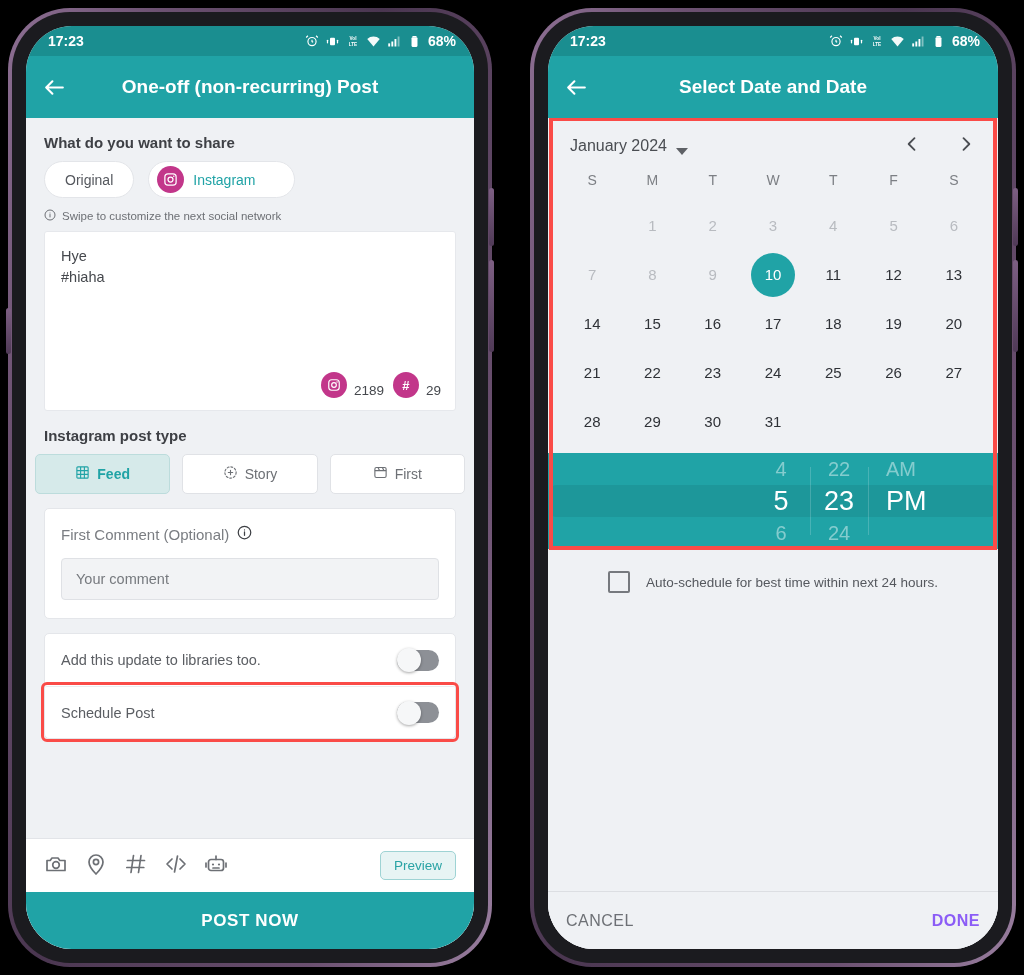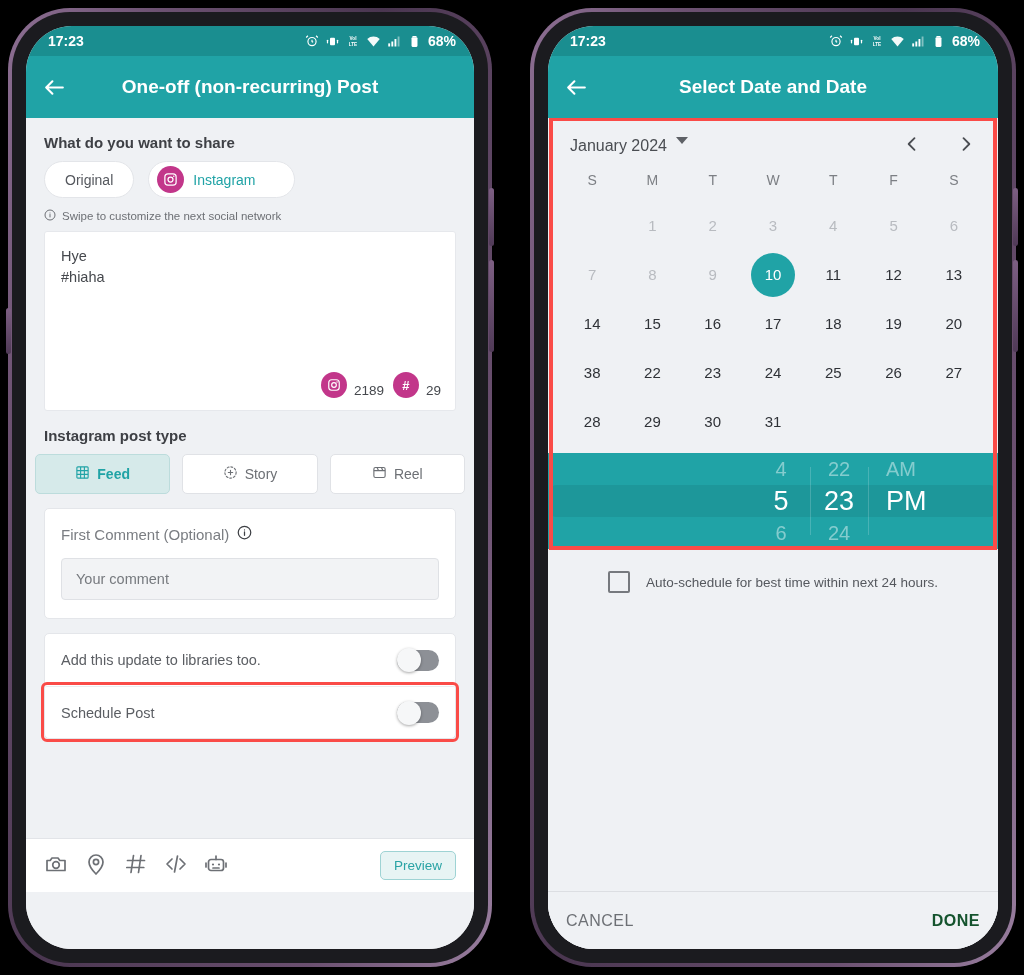--- a/index.html
+++ b/index.html
@@ -157,21 +157,21 @@
     position: absolute; left: 0; right: 0; bottom: 0; height: 57px; background: #20A3A6;
     display: flex; align-items: center; justify-content: center;
     color: #fff; font-size: 17px; font-weight: bold; letter-spacing: .6px; cursor: pointer;
   }
 
   
   .cal-wrap { position: relative; }
   .cal-hl { position: absolute; inset: -1px 1px -1px 1px; border: 4px solid #FA4B47; pointer-events: none; z-index: 5; }
   .cal { background: #eff1f4; padding: 12px 14px 6px; }
   .cal-head { display: flex; align-items: center; justify-content: space-between; padding: 4px 8px 14px; }
-  .cal-month { display: flex; align-items: flex-start; gap: 9px; font-size: 16px; color: #4a4d52; cursor: pointer; }
+  .cal-month { display: flex; align-items: flex-end; gap: 9px; font-size: 16px; color: #4a4d52; cursor: pointer; }
   .caret { width: 0; height: 0; border-left: 6px solid transparent; border-right: 6px solid transparent; border-top: 7px solid #5e6166; }
   .cal-navs { display: flex; align-items: center; gap: 34px; }
   .cal-navs svg { width: 20px; height: 20px; cursor: pointer; }
   .dow, .week { display: grid; grid-template-columns: repeat(7,1fr); }
   .dow div { text-align: center; font-size: 14px; color: #7c7f84; padding-bottom: 14px; }
   .week { margin-bottom: 2px; }
   .day { height: 47px; display: flex; align-items: center; justify-content: center; font-size: 15px; color: #2f3237; cursor: pointer; }
   .day.dim { color: #b8bbc0; }
   .day.empty { color: transparent; cursor: default; }
   .day.sel { }
@@ -193,21 +193,21 @@
   .auto-row { display: flex; align-items: center; gap: 16px; padding: 22px 0 0 60px; background: #eff1f4; }
   .cbox { width: 22px; height: 22px; border: 2px solid #76797e; border-radius: 2px; background: transparent; cursor: pointer; flex: none; }
   .auto-label { font-size: 13.5px; color: #55585e; }
 
   .dialog-footer {
     position: absolute; left: 0; right: 0; bottom: 0; height: 58px; background: #eff1f4;
     border-top: 1px solid #dcdee2; display: flex; align-items: center; justify-content: space-between;
     padding: 0 18px;
   }
   .cancel-btn { font-size: 16px; color: #6d7075; letter-spacing: .5px; cursor: pointer; }
-  .done-btn { font-size: 16px; color: #14532d; font-weight: bold; letter-spacing: .5px; cursor: pointer; }
+  .done-btn { font-size: 16px; color: #8b5cf6; font-weight: bold; letter-spacing: .5px; cursor: pointer; }
 </style>
 </head>
 <body>
 
 <div class="stage">
 
   <div class="phone left">
     <div class="bezel-outer">
       <div class="bezel-inner">
         <div class="screen">
@@ -330,21 +330,21 @@
                       <circle cx="12" cy="12" r="9" stroke-dasharray="3 3"></circle>
                       <path d="M12 8.5v7M8.5 12h7"></path>
                     </svg></span>
                 <span>Story</span>
               </div>
               <div class="pt">
                 <span><svg viewBox="0 0 24 24" fill="none" stroke="#6d7075" stroke-width="1.8">
                       <rect x="3" y="4" width="18" height="16" rx="2.5"></rect>
                       <path d="M3 9h18M8 4l2.5 5M15 4l2.5 5"></path>
                     </svg></span>
-                <span>Reel</span>
+                <span>First</span>
               </div>
             </div>
 
             <div class="card">
               <div class="fc-head">
                 <span class="fc-label">First Comment (Optional)</span>
                 <span><svg viewBox="0 0 24 24" fill="none" stroke="#3e4045" stroke-width="2">
                       <circle cx="12" cy="12" r="10"></circle>
                       <path d="M12 16.5v-5.5M12 7.8h.01" stroke-linecap="round"></path>
                     </svg></span>
@@ -385,20 +385,21 @@
                       <rect x="4.5" y="7.5" width="15" height="11" rx="2.5"></rect>
                       <path d="M12 4v3.5M2 11v4M22 11v4" stroke-linecap="round"></path>
                       <circle cx="9" cy="12.5" r="1.1" fill="#6d7075" stroke="none"></circle>
                       <circle cx="15" cy="12.5" r="1.1" fill="#6d7075" stroke="none"></circle>
                       <path d="M9 16h6" stroke-linecap="round"></path>
                     </svg></span>
               </div>
               <div class="preview-btn">Preview</div>
             </div>
 
+            <div class="post-now">POST NOW</div>
           </div>
 
         </div>
       </div>
     </div>
     <div class="btn-side b1"></div>
     <div class="btn-side b2"></div>
     <div class="btn-side b3"></div>
   </div>
 
@@ -555,21 +556,21 @@
                       </div>
                       <div class="day">
                         <span>19</span>
                       </div>
                       <div class="day">
                         <span>20</span>
                       </div>
                     </div>
                     <div class="week">
                       <div class="day">
-                        <span>38</span>
+                        <span>21</span>
                       </div>
                       <div class="day">
                         <span>22</span>
                       </div>
                       <div class="day">
                         <span>23</span>
                       </div>
                       <div class="day">
                         <span>24</span>
                       </div>

